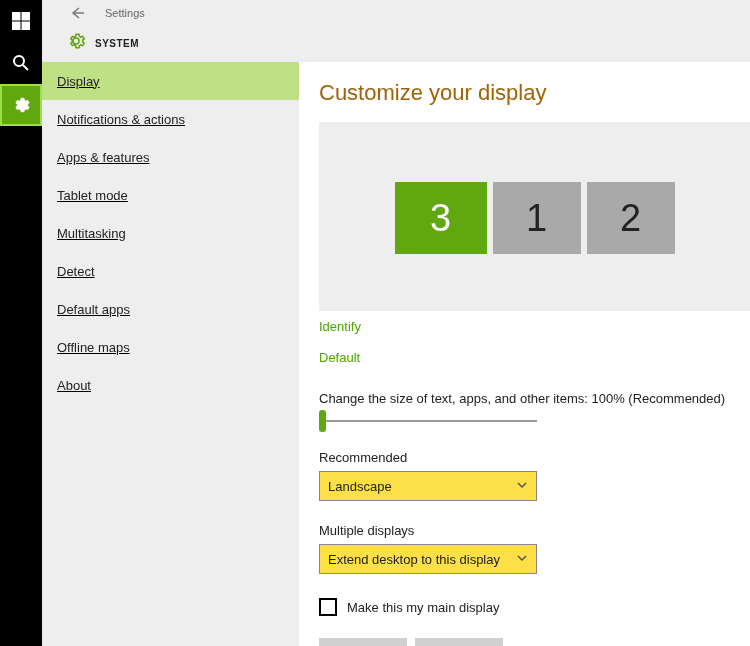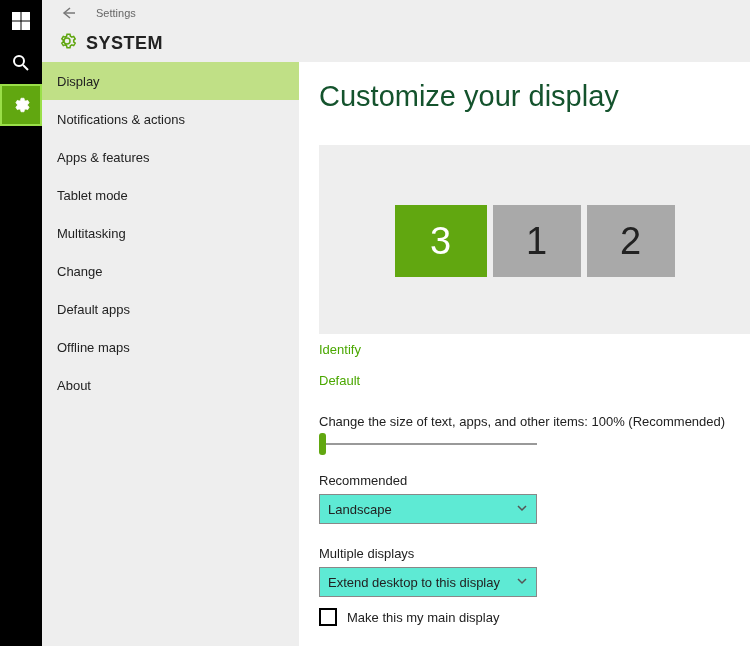--- a/index.html
+++ b/index.html
@@ -9,44 +9,45 @@
     position: absolute; left: 0; top: 0; width: 42px; height: 646px;
     background: #000; display: flex; flex-direction: column; align-items: center;
   }
   .tb-item { width: 42px; height: 42px; display: flex; align-items: center; justify-content: center; color: #fff; }
   .tb-item svg { width: 18px; height: 18px; fill: #fff; stroke: #fff; }
   .tb-item.active { background: #61a710; border: 2px solid #9adf49; }
   #search-icon svg { fill: none; stroke-width: 2; }
 
   #window { position: absolute; left: 42px; top: 0; right: 0; bottom: 0; background: #fff; }
 
-  #header { height: 62px; background: #eeeeee; display: flex; flex-direction: column; padding-left: 16px; }
+  #header { height: 62px; background: #eeeeee; display: flex; flex-direction: column; padding-left: 25px; }
   #header-top { height: 24px; display: flex; align-items: center; gap: 18px; padding-top: 2px; }
   #back-btn { width: 20px; height: 20px; display: flex; align-items: center; justify-content: center; }
   #back-btn svg { width: 14px; height: 14px; stroke: #777; fill: none; stroke-width: 1.5; }
   #crumb { font-size: 11px; color: #666; }
   #header-title-row { display: flex; align-items: center; gap: 10px; height: 38px; }
   #header-title-row svg { width: 18px; height: 18px; }
-  #page-cat { font-size: 18px; font-weight: 700; color: #222; letter-spacing: 0.5px; }
+  #page-cat { font-size: 10px; font-weight: 700; color: #222; letter-spacing: 0.5px; }
 
   #sidebar {
     position: absolute; left: 0; top: 62px; bottom: 0; width: 257px;
     background: #eeeeee;
+    text-decoration: underline;
   }
   .side-item {
     height: 38px; display: flex; align-items: center; padding-left: 15px;
     font-size: 13px; color: #222; cursor: default;
   }
   .side-item.selected { background: #c0e086; }
 
   #content {
     position: absolute; left: 257px; top: 62px; right: 0; bottom: 0;
     background: #fff; padding: 18px 0 0 20px; overflow: hidden;
   }
-  #content h1 { font-size: 29px; font-weight: 400; color: #14532d; margin-bottom: 32px; }
+  #content h1 { font-size: 22px; font-weight: 400; color: #a16207; margin-bottom: 16px; }
 
   #monitor-area {
     background: #eeeeee; height: 189px; margin-right: 0; position: relative;
   }
   #monitors { position: absolute; left: 0; right: 0; top: 60px; display: flex; justify-content: center; gap: 6px; }
   .monitor {
     width: 88px; height: 72px; background: #a9a9a9;
     display: flex; align-items: center; justify-content: center;
     font-size: 38px; font-weight: 300; color: #222;
   }
@@ -56,27 +57,27 @@
   .link { font-size: 13px; color: #4aa700; }
 
   .section-label { font-size: 13px; color: #222; margin-top: 26px; }
 
   #scale-slider { margin-top: 8px; position: relative; width: 218px; height: 14px; }
   #slider-track { position: absolute; top: 6px; left: 0; right: 0; height: 2px; background: #999; }
   #slider-thumb { position: absolute; top: 0; left: 0; width: 7px; height: 22px; background: #61a710; border-radius: 3px; margin-top:-4px; }
 
   .field-label { font-size: 13px; color: #222; margin-top: 22px; margin-bottom: 6px; }
   .dropdown {
-    width: 218px; height: 30px; border: 1px solid #888; background: #5eead4;
+    width: 218px; height: 30px; border: 1px solid #888; background: #fde047;
     display: flex; align-items: center; justify-content: space-between;
     padding: 0 8px; font-size: 13px; color: #222;
   }
   .dropdown svg { width: 12px; height: 12px; stroke: #555; fill: none; stroke-width: 1.5; }
 
-  #checkbox-row { margin-top: 11px; display: flex; align-items: center; gap: 10px; }
+  #checkbox-row { margin-top: 24px; display: flex; align-items: center; gap: 10px; }
   #chk { width: 18px; height: 18px; border: 2px solid #000; background: #fff; }
   #chk-label { font-size: 13px; color: #222; }
 
   #button-row { margin-top: 22px; display: flex; gap: 8px; }
   .btn {
     width: 88px; height: 33px; background: #d0d0d0; color: #a3a3a3;
     display: flex; align-items: center; justify-content: center; font-size: 13px;
   }
 </style>
 </head>
@@ -125,21 +126,21 @@
       <span id="page-cat">SYSTEM</span>
     </div>
   </div>
 
   <div id="sidebar">
       <div class="side-item selected">Display</div>
       <div class="side-item">Notifications &amp; actions</div>
       <div class="side-item">Apps &amp; features</div>
       <div class="side-item">Tablet mode</div>
       <div class="side-item">Multitasking</div>
-      <div class="side-item">Change</div>
+      <div class="side-item">Detect</div>
       <div class="side-item">Default apps</div>
       <div class="side-item">Offline maps</div>
       <div class="side-item">About</div>
     </div>
 
   <div id="content">
     <h1>Customize your display</h1>
 
     <div id="monitor-area">
       <div id="monitors">

